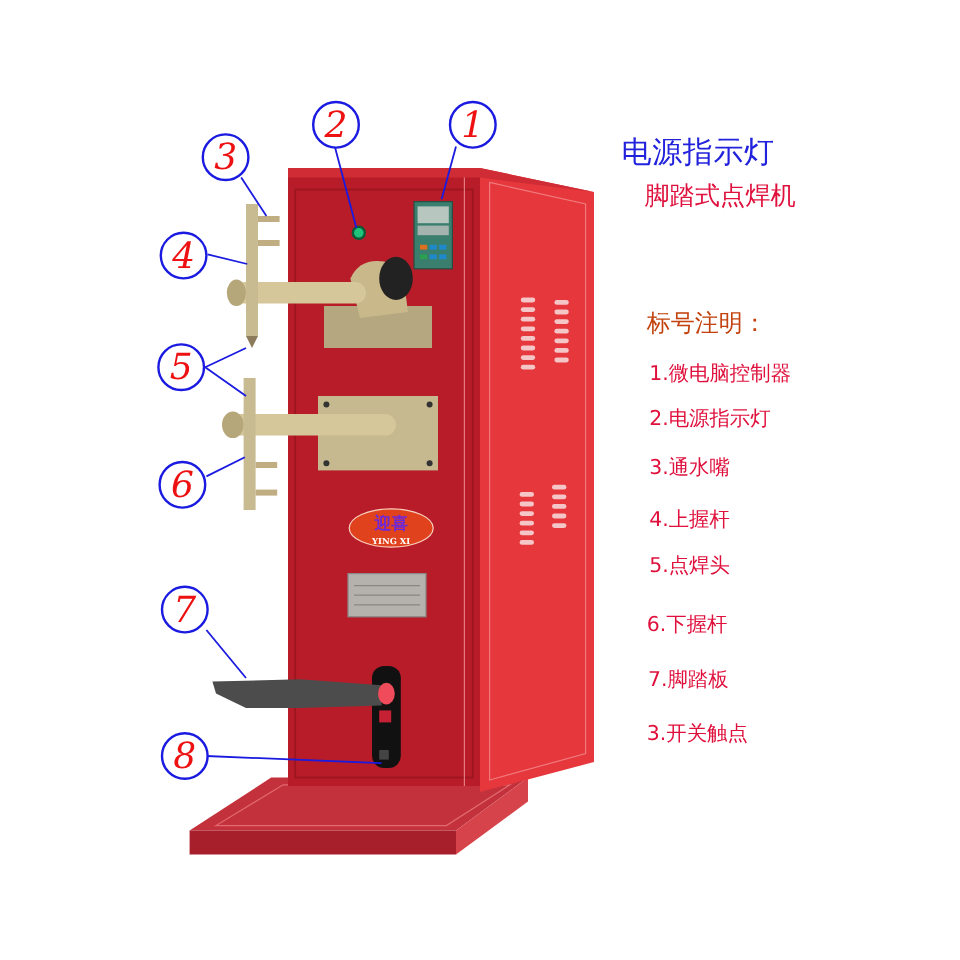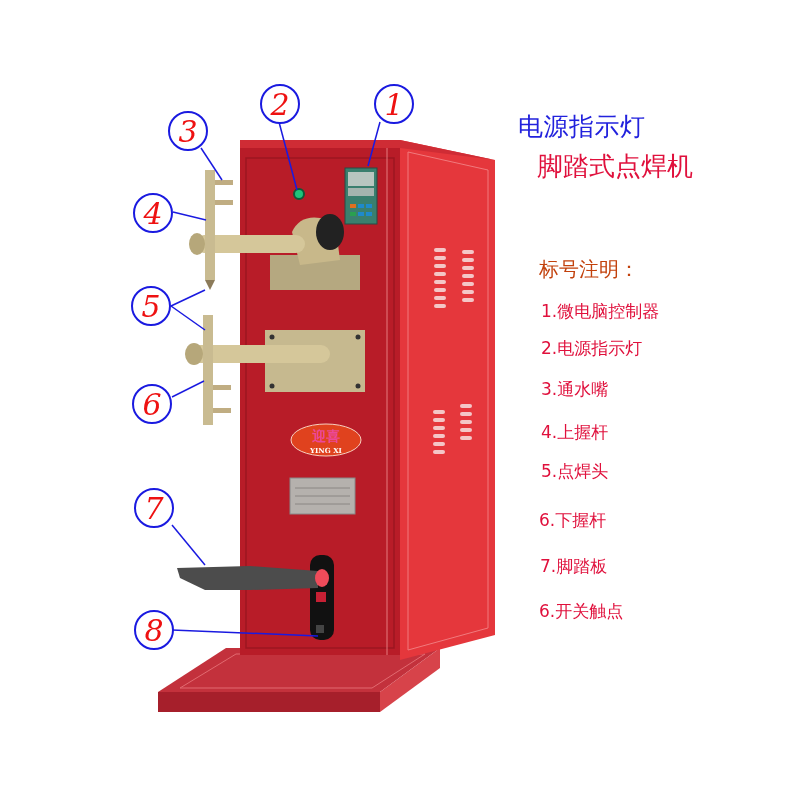--- a/index.html
+++ b/index.html
@@ -1,19 +1,19 @@
 <!DOCTYPE html>
 <html><head>
 <meta charset="utf-8">
 <style>
   html,body{margin:0;padding:0;background:#ffffff;}
   body{width:800px;height:800px;position:relative;overflow:hidden;font-family:"DejaVu Sans",sans-serif;}
   .abs{position:absolute;}
   .title1{left:518px;top:110px;font-size:25px;color:#2222dd;letter-spacing:0.5px;white-space:nowrap;}
-  .title2{left:537px;top:149px;font-size:26px;color:#e0103c;white-space:nowrap;}
+  .title2{left:537px;top:149px;font-size:21px;color:#e0103c;white-space:nowrap;}
   .legend-title{left:539px;top:256px;font-size:20px;color:#c2410c;white-space:nowrap;}
   .legend-item{font-size:17px;color:#e0103c;white-space:nowrap;}
   .callout{width:40px;height:40px;border:2px solid #1a1ae0;border-radius:50%;background:#fff;display:flex;align-items:center;justify-content:center;font-family:"DejaVu Serif",serif;font-style:italic;font-size:30px;color:#ee1111;box-sizing:border-box;}
   svg.machine{position:absolute;left:0;top:0;}
 </style>
 </head>
 <body>
 
 <svg class="machine" width="800" height="800" viewBox="0 0 800 800">
 
@@ -120,32 +120,32 @@
     <line x1="171" y1="306" x2="205" y2="330"></line>
     <line x1="172" y1="397" x2="204" y2="381"></line>
     <line x1="172" y1="525" x2="205" y2="565"></line>
     <line x1="172" y1="630" x2="318" y2="636"></line>
   </g>
 </svg>
 
 <div class="abs title1">电源指示灯</div>
 <div class="abs title2">脚踏式点焊机</div>
 
-<div class="abs" style="left:300px;top:428px;width:52px;text-align:center;font-size:14px;color:#ec4899;font-weight:bold;">迎喜</div>
+<div class="abs" style="left:300px;top:428px;width:52px;text-align:center;font-size:14px;color:#6d28d9;font-weight:bold;">迎喜</div>
 <div class="abs" style="left:300px;top:446px;width:52px;text-align:center;font-size:7px;color:#fff;font-family:'DejaVu Serif',serif;font-weight:bold;">YING XI</div>
 
 <div class="abs legend-title">标号注明：</div>
 <div class="abs legend-item" style="left:541px;top:300px;">1.微电脑控制器</div>
 <div class="abs legend-item" style="left:541px;top:337px;">2.电源指示灯</div>
 <div class="abs legend-item" style="left:541px;top:378px;">3.通水嘴</div>
 <div class="abs legend-item" style="left:541px;top:421px;">4.上握杆</div>
 <div class="abs legend-item" style="left:541px;top:460px;">5.点焊头</div>
 <div class="abs legend-item" style="left:539px;top:509px;">6.下握杆</div>
 <div class="abs legend-item" style="left:540px;top:555px;">7.脚踏板</div>
-<div class="abs legend-item" style="left:539px;top:600px;">6.开关触点</div>
+<div class="abs legend-item" style="left:539px;top:600px;">3.开关触点</div>
 
 <div class="abs callout" style="left:374px;top:84px;">1</div>
 <div class="abs callout" style="left:260px;top:84px;">2</div>
 <div class="abs callout" style="left:168px;top:111px;">3</div>
 <div class="abs callout" style="left:133px;top:193px;">4</div>
 <div class="abs callout" style="left:131px;top:286px;">5</div>
 <div class="abs callout" style="left:132px;top:384px;">6</div>
 <div class="abs callout" style="left:134px;top:488px;">7</div>
 <div class="abs callout" style="left:134px;top:610px;">8</div>
 

